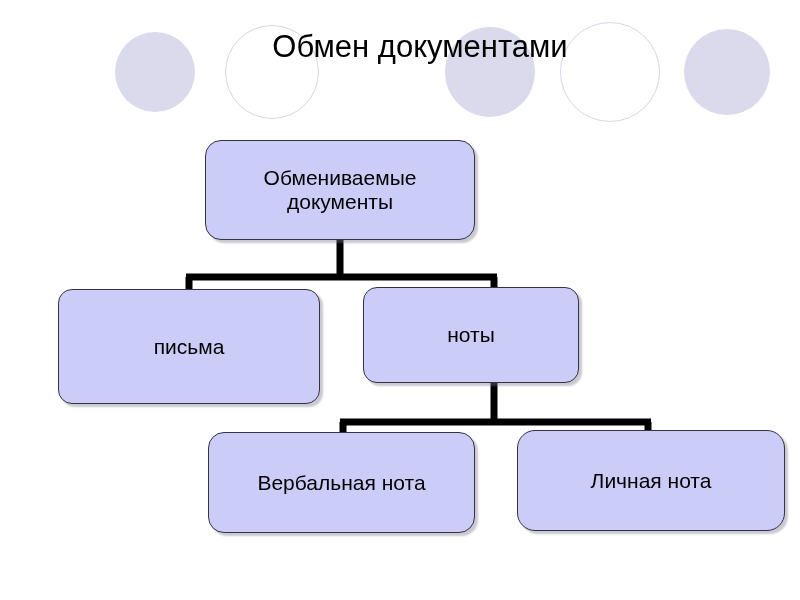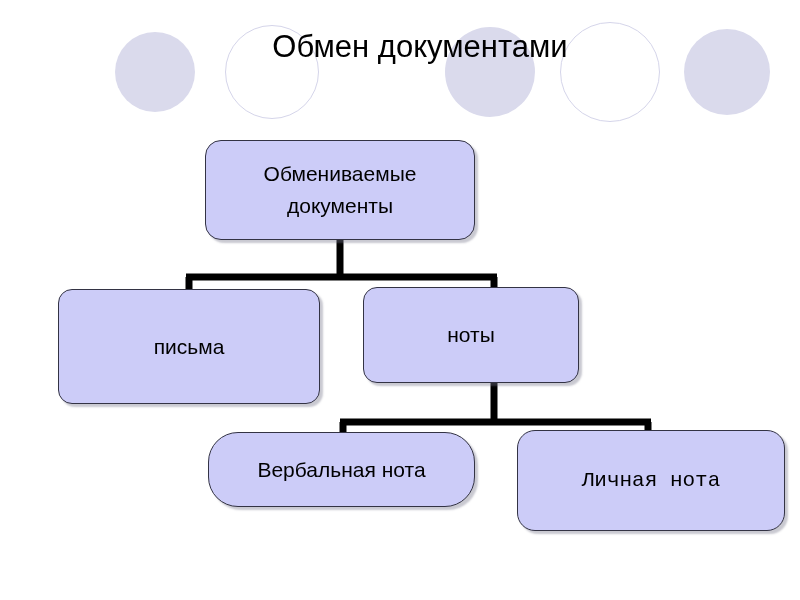--- a/index.html
+++ b/index.html
@@ -68,35 +68,35 @@
     box-sizing: border-box;
     background: #ccccf8;
     border: 1px solid #333344;
     border-radius: 14px;
     display: flex;
     align-items: center;
     justify-content: center;
     text-align: center;
     color: #000000;
     font-size: 21px;
-    line-height: 32px;
+    line-height: 24px;
     z-index: 4;
     box-shadow: 3px 3px 2px rgba(120,120,140,0.40);
     padding: 16px 10px;
   }
   .node .node-label {
     display: block;
     width: 100%;
     white-space: pre-line;
   }
   #node-root { left: 185px; top: 140px; width: 270px;  height: 100px; border-radius: 16px; }
   #node-letters { left: 38px;  top: 289px; width: 262px; height: 115px; }
   #node-notes   { left: 343px; top: 287px; width: 216px; height: 96px; }
-  #node-verbal  { left: 188px; top: 432px; width: 267px; height: 75px; border-radius: 30px; }
-  #node-personal{ left: 497px; top: 430px; width: 268px; height: 101px; border-radius: 18px; font-family: Liberation Mono, monospace; }
+  #node-verbal  { left: 188px; top: 432px; width: 267px; height: 101px; border-radius: 16px; }
+  #node-personal{ left: 497px; top: 430px; width: 268px; height: 101px; border-radius: 18px; }
 </style>
 </head>
 <body>
 
 <div id="slide">
 
   <div>
     <div class="deco-circle filled" style="left:95px;  top:32px;  width:80px;  height:80px;"></div>
     <div class="deco-circle outline" style="left:205px; top:25px;  width:94px;  height:94px;"></div>
     <div class="deco-circle filled" style="left:425px; top:27px;  width:90px;  height:90px;"></div>

